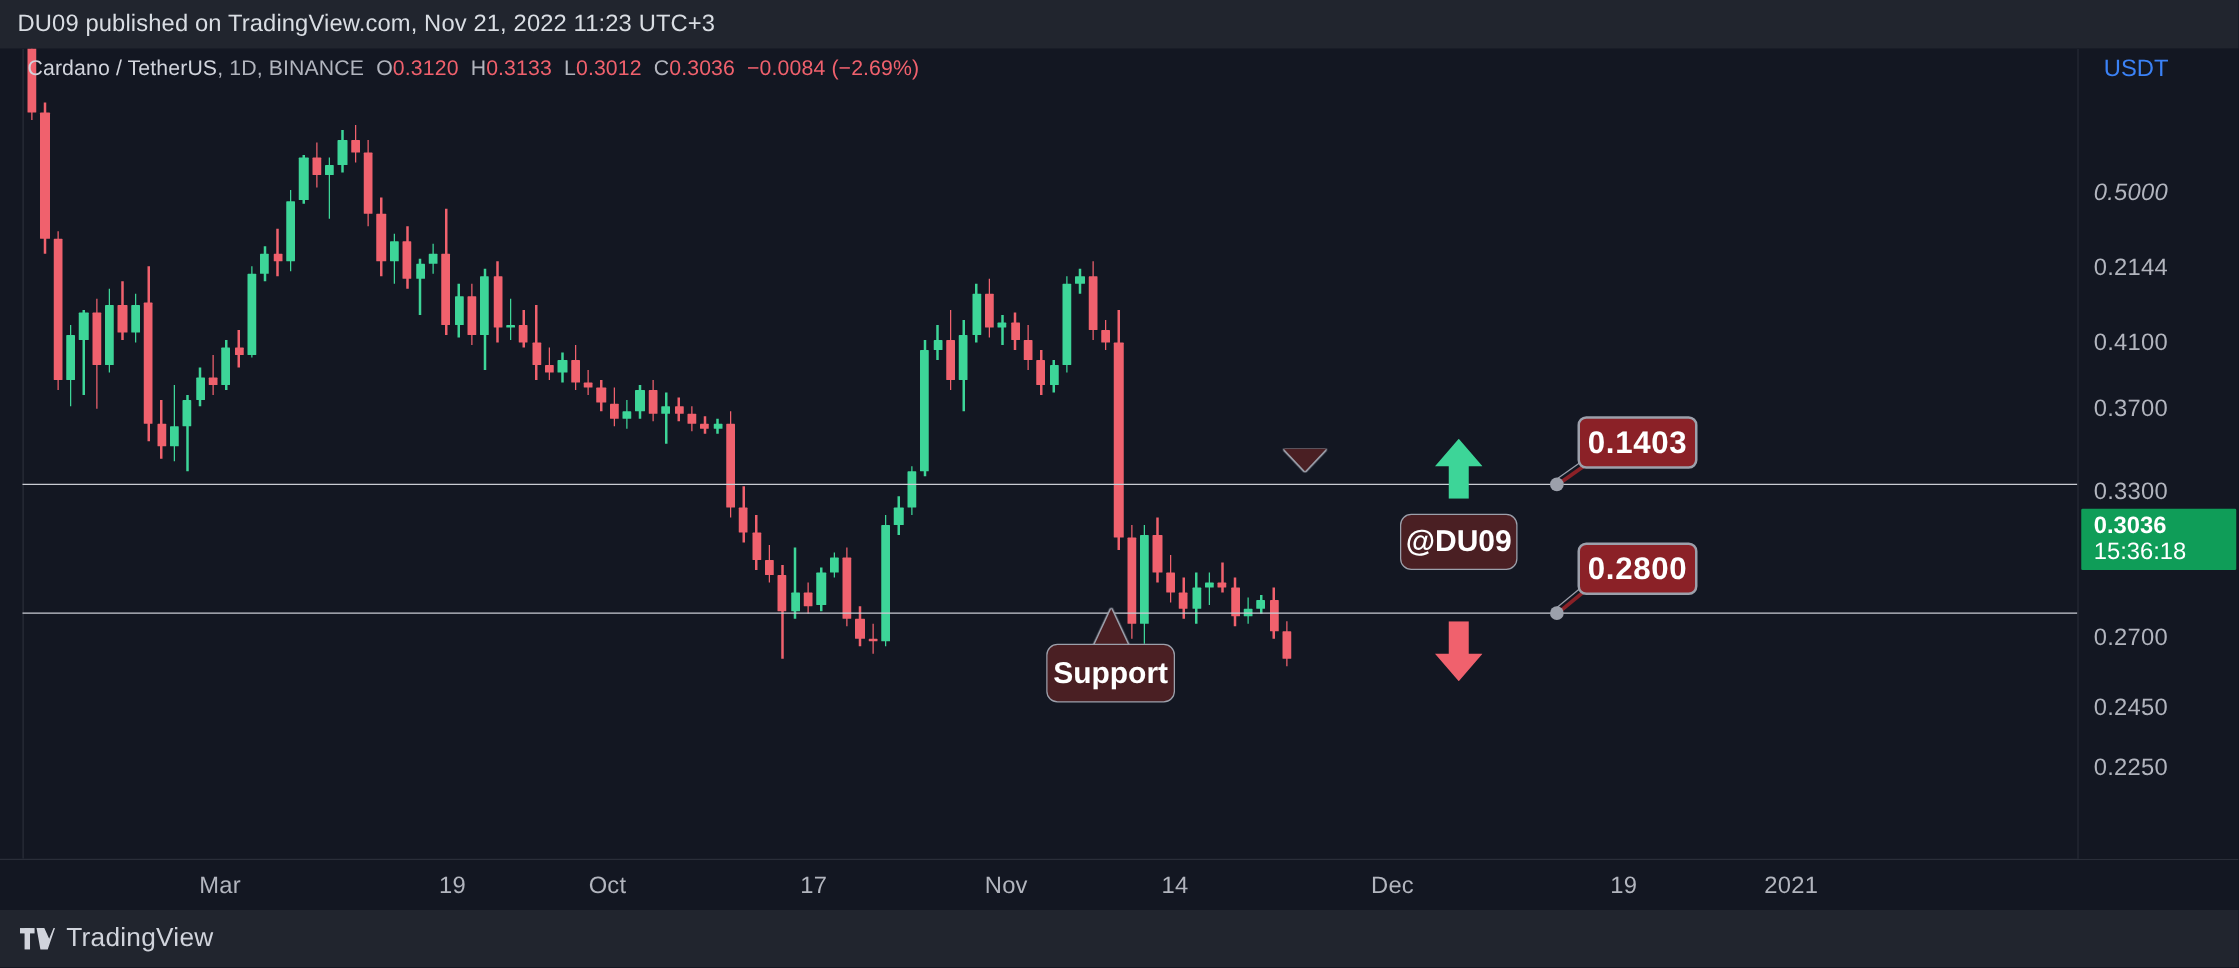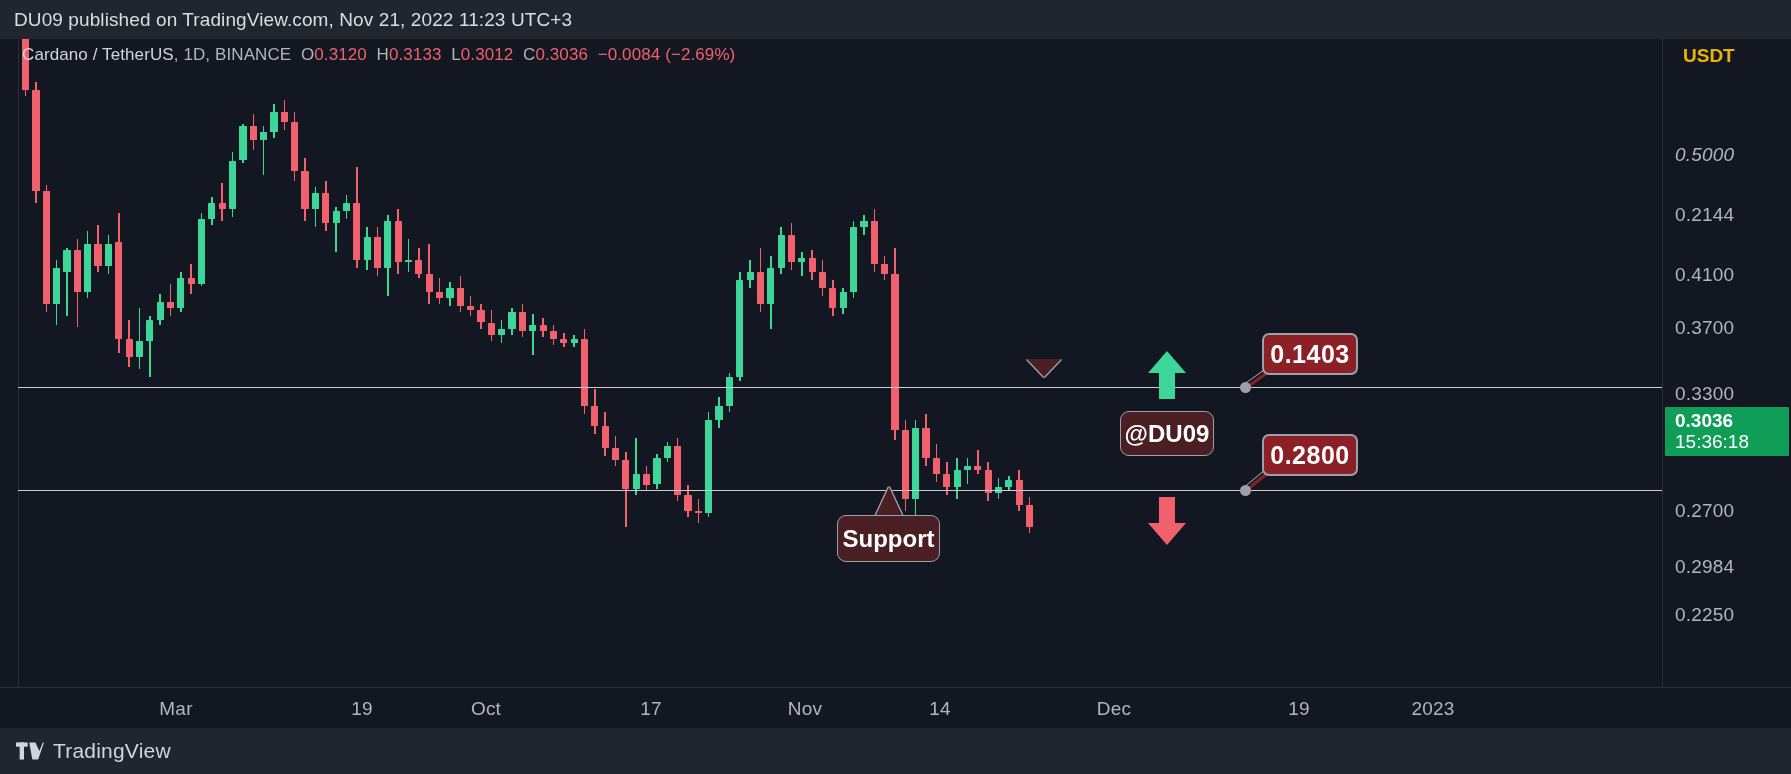--- a/index.html
+++ b/index.html
@@ -138,21 +138,21 @@
     width: 128px; height: 648px;
     background: #131722;
   }
   .price-tick {
     position: absolute; left: 12px;
     color: #b2b5be; font-size: 19px;
     letter-spacing: .2px;
   }
   .price-unit {
     position: absolute; left: 20px; top: 6px;
-    color: #eab308; font-size: 19px; font-weight: 700;
+    color: #3b82f6; font-size: 19px; font-weight: 400;
   }
   .price-current {
     position: absolute; left: 2px;
     background: #0f9d58;
     color: #ffffff;
     width: 124px;
     padding: 3px 0 4px 10px;
     border-radius: 1px;
     z-index: 5;
   }
@@ -628,40 +628,40 @@
 
     <div class="price-scale" id="priceScale">
       <div class="price-unit">USDT</div>
 
     <div class="price-tick" style="top: 105px; font-style: italic;">0.5000</div>
         <div class="price-tick" style="top: 165px;">0.2144</div>
         <div class="price-tick" style="top: 225px;">0.4100</div>
         <div class="price-tick" style="top: 278px;">0.3700</div>
         <div class="price-tick" style="top: 344px;">0.3300</div>
         <div class="price-tick" style="top: 461px;">0.2700</div>
-        <div class="price-tick" style="top: 517px;">0.2984</div>
+        <div class="price-tick" style="top: 517px;">0.2450</div>
         <div class="price-tick" style="top: 565px;">0.2250</div>
         <div class="price-current" style="top: 368px; background: rgb(15, 157, 88);">
           <div class="pc-val">0.3036</div>
           <div class="pc-time">15:36:18</div>
         </div>
       </div>
   </div>
 
   <div class="time-scale" id="timeScale">
 
   <div class="time-tick" style="left: 176px;">Mar</div>
       <div class="time-tick" style="left: 362px;">19</div>
       <div class="time-tick" style="left: 486px;">Oct</div>
       <div class="time-tick" style="left: 651px;">17</div>
       <div class="time-tick" style="left: 805px;">Nov</div>
       <div class="time-tick" style="left: 940px;">14</div>
       <div class="time-tick" style="left: 1114px;">Dec</div>
       <div class="time-tick" style="left: 1299px;">19</div>
-      <div class="time-tick" style="left: 1433px;">2023</div>
+      <div class="time-tick" style="left: 1433px;">2021</div>
     </div>
 
   <div class="footer">
     <div class="tv-logo">
       <svg width="28" height="18" viewBox="0 0 36 22">
         <rect x="0" y="0" width="15" height="5.5" fill="#d1d4dc"></rect>
         <rect x="4.7" y="0" width="5.6" height="22" fill="#d1d4dc"></rect>
         <polygon points="17,0 25,0 30,11 34.5,0 36,0 28.5,22 21,22" fill="#d1d4dc"></polygon>
       </svg>
       <span class="tv-name">TradingView</span>

